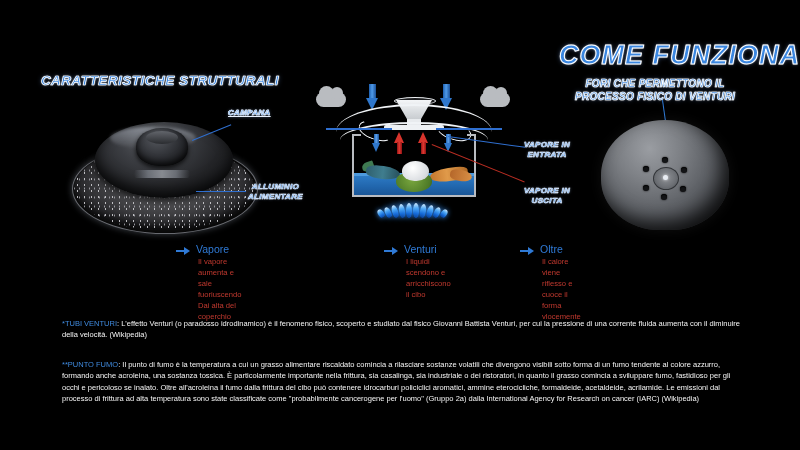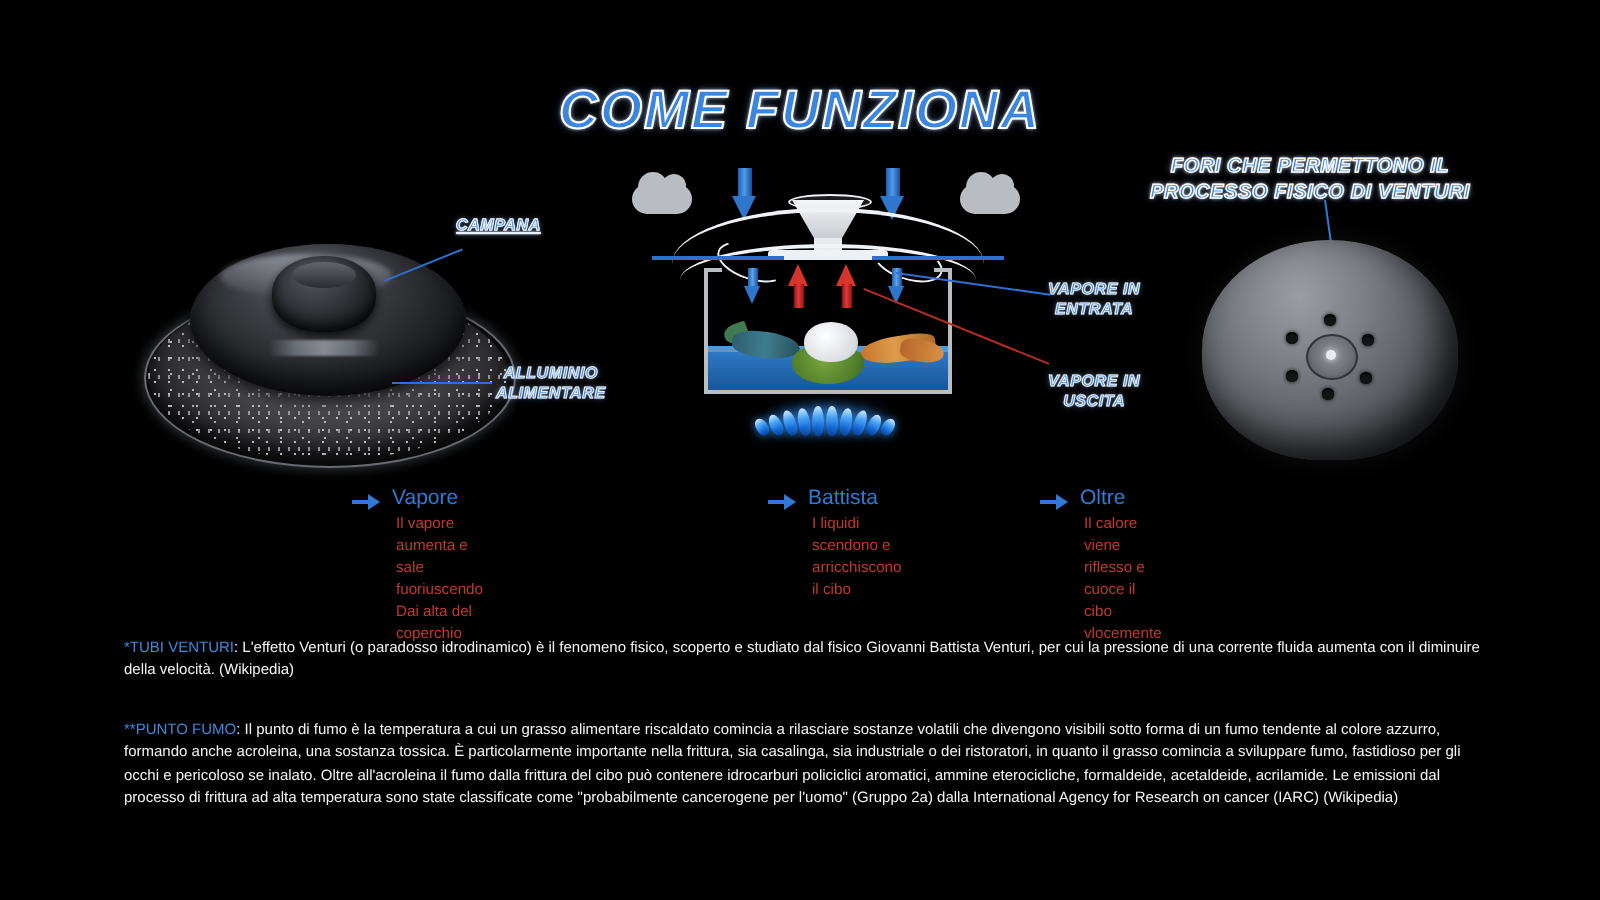--- a/index.html
+++ b/index.html
@@ -37,20 +37,21 @@
        0 0 1px #ffffff,
        0 0 2px rgba(255,255,255,0.85),
        0 0 5px rgba(120,170,255,0.45);
     white-space: nowrap;
   }
   #title-main {
     left: 0; right: 0;
     top: 40px;
     font-size: 27px;
     letter-spacing: 1px;
+    text-align: right;
     -webkit-text-stroke: 1px #ffffff;
   }
   #title-left {
     left: 40px;
     top: 73px;
     width: 240px;
     font-size: 13.5px;
   }
   #title-right {
     left: 560px;
@@ -466,20 +467,21 @@
   }
   .note-body { color: #f5f5f5; }
 </style>
 </head>
 <body>
 
 <div id="stage">
 
   <div class="hd" id="title-main">COME FUNZIONA</div>
 
+  <div class="hd" id="title-left">CARATTERISTICHE STRUTTURALI</div>
 
   <div class="hd" id="title-right">FORI CHE PERMETTONO IL PROCESSO FISICO DI VENTURI</div>
 
   <div id="lid-photo">
     <div id="pan-base">
       <div id="pan-speckle"></div>
     </div>
     <div id="pan-rim"></div>
     <div id="lid-dome"></div>
     <div id="lid-gloss"></div>
@@ -600,33 +602,33 @@
       <div class="pt-title">Vapore</div>
       <div class="pt-body">Il vapore aumenta e sale fuoriuscendo
 Dai alta del coperchio</div>
     </div>
 
     <div class="pt" id="pt-1">
       <div class="pt-arrow">
         <div class="ln"></div>
           <div class="hd2"></div>
       </div>
-      <div class="pt-title">Battista</div>
+      <div class="pt-title">Venturi</div>
       <div class="pt-body">I liquidi scendono e
 arricchiscono il cibo</div>
     </div>
 
     <div class="pt" id="pt-2">
       <div class="pt-arrow">
         <div class="ln"></div>
           <div class="hd2"></div>
       </div>
       <div class="pt-title">Oltre</div>
       <div class="pt-body">Il calore viene riflesso e
-cuoce il cibo vlocemente</div>
+cuoce il forma vlocemente</div>
     </div>
   </div>
 
   <div class="note" id="note-1">
     <span class="note-key">*TUBI VENTURI</span><span class="note-body">: L'effetto Venturi (o paradosso idrodinamico) è il fenomeno fisico, scoperto e studiato dal fisico Giovanni Battista Venturi, per cui la pressione di una corrente fluida aumenta con il diminuire della velocità. (Wikipedia)</span>
   </div>
 
   <div class="note" id="note-2">
     <span class="note-key">**PUNTO FUMO</span><span class="note-body">: Il punto di fumo è la temperatura a cui un grasso alimentare riscaldato comincia a rilasciare sostanze volatili che divengono visibili sotto forma di un fumo tendente al colore azzurro, formando anche acroleina, una sostanza tossica. È particolarmente importante nella frittura, sia casalinga, sia industriale o dei ristoratori, in quanto il grasso comincia a sviluppare fumo, fastidioso per gli occhi e pericoloso se inalato. Oltre all'acroleina il fumo dalla frittura del cibo può contenere idrocarburi policiclici aromatici, ammine eterocicliche, formaldeide, acetaldeide, acrilamide. Le emissioni dal processo di frittura ad alta temperatura sono state classificate come "probabilmente cancerogene per l'uomo" (Gruppo 2a) dalla International Agency for Research on cancer (IARC) (Wikipedia)</span>
   </div>

